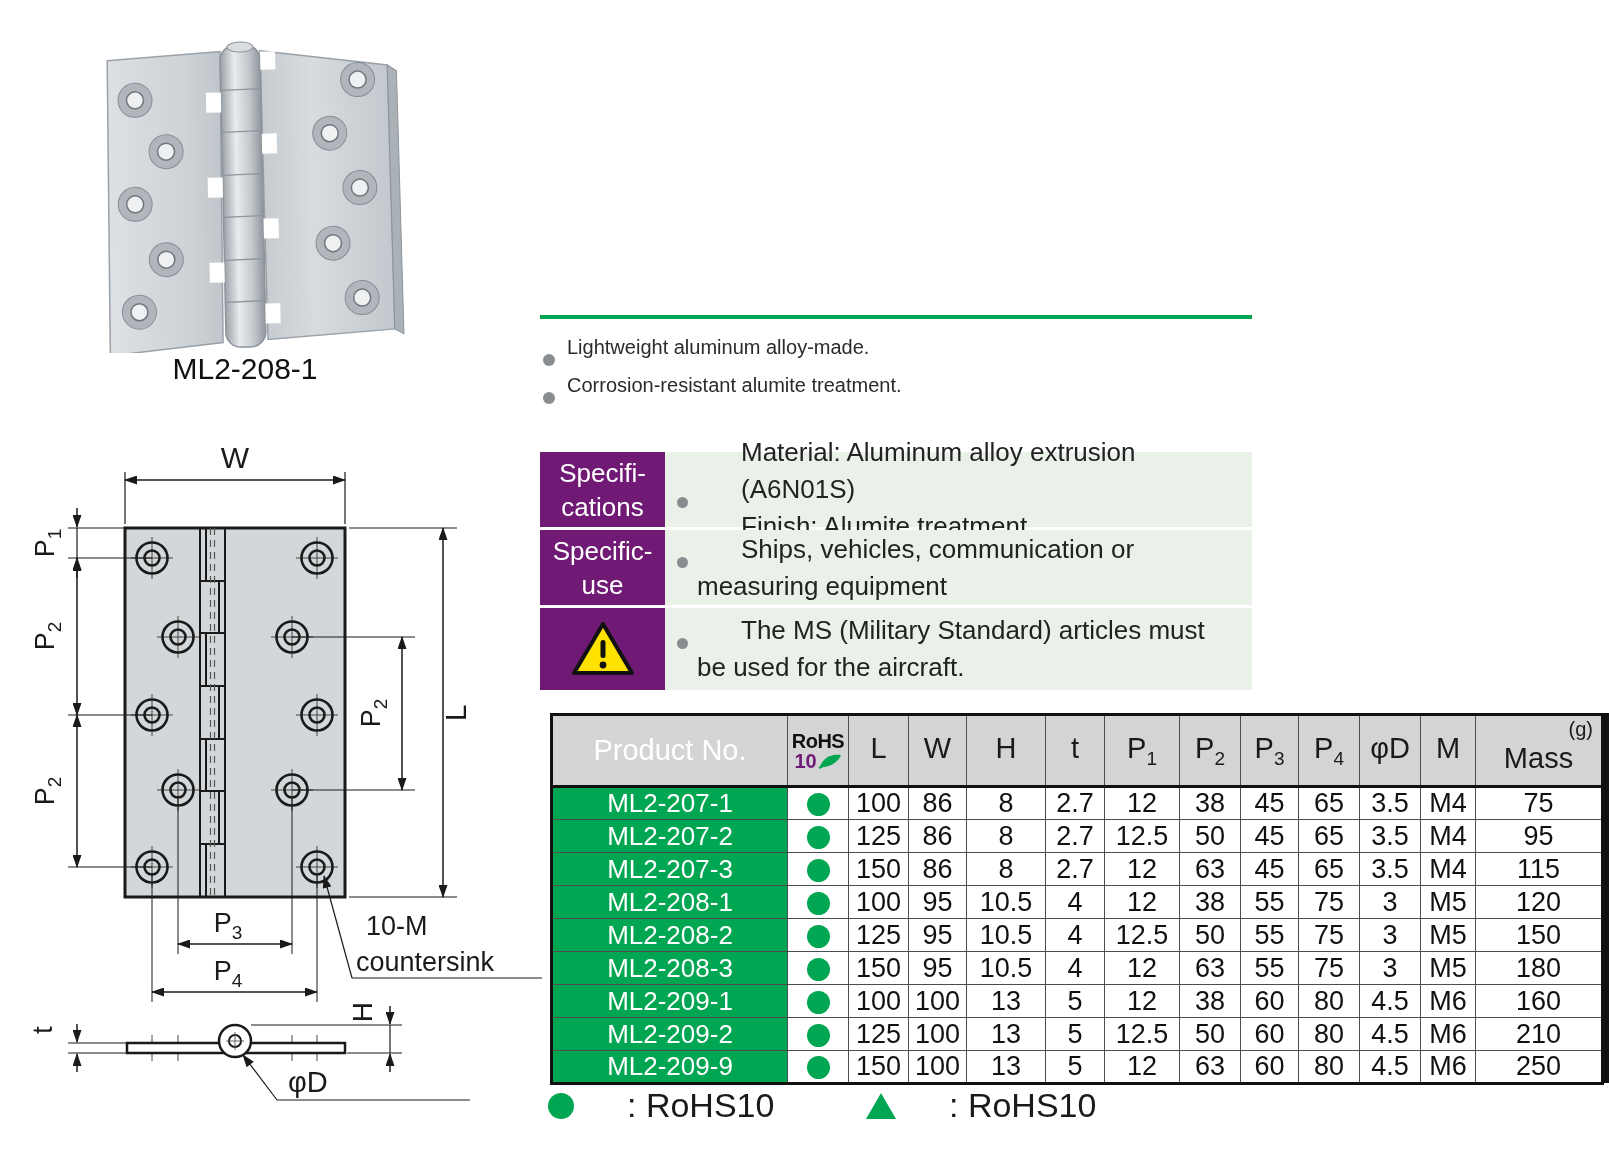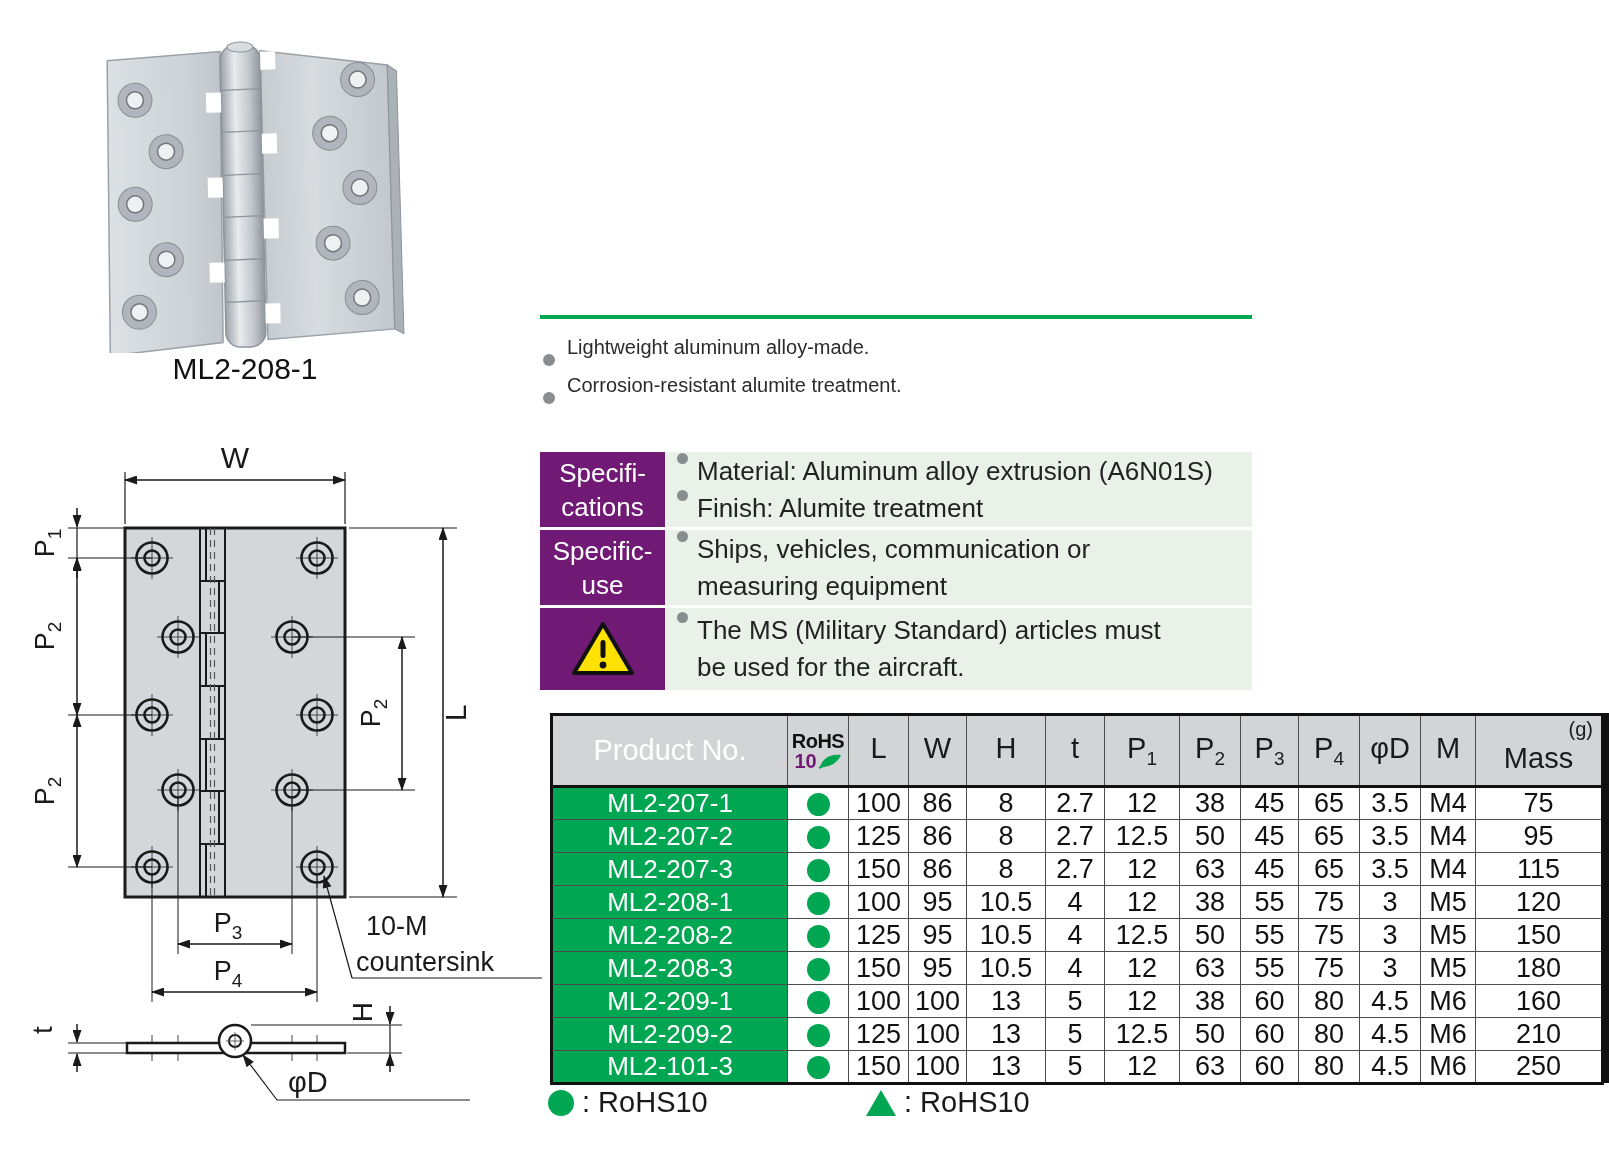--- a/index.html
+++ b/index.html
@@ -15,21 +15,21 @@
   #features li{font-size:20px;line-height:38px;color:#2b2b2b;display:flex;align-items:flex-end;}
   .fdot{width:12px;height:12px;border-radius:50%;background:#8a8d8f;margin-right:12px;flex:0 0 12px;}
   
   #spec-box{position:absolute;left:540px;top:452px;width:712px;}
   .spec-row{display:flex;margin-bottom:3px;}
   .spec-label{width:125px;flex:0 0 125px;background:#701a75;color:#fff;font-size:26px;
               line-height:34px;display:flex;flex-direction:column;justify-content:center;
               align-items:center;text-align:center;}
   .spec-content{flex:1;background:#e9f1e9;font-size:26px;line-height:37px;color:#222;
                 display:flex;flex-direction:column;justify-content:center;padding-left:10px;}
-  .spec-line{display:flex;align-items:flex-start;}
+  .spec-line{display:flex;align-items:flex-end;gap:44px;}
   .bdot{width:11px;height:11px;border-radius:50%;background:#8a8d8f;margin:0 9px 0 2px;flex:0 0 11px;}
   .cont{padding-left:22px;}
   
   #spec-table{position:absolute;left:550px;top:713px;border-collapse:collapse;table-layout:fixed;
               width:1051px;border:3px solid #111;}
   #spec-table th,#spec-table td{padding:0;text-align:center;vertical-align:middle;
               border:1px solid #4d4d4d;overflow:hidden;}
   #spec-table thead tr{height:72px;}
   #spec-table tbody tr{height:33px;}
   #spec-table thead th{background:#d2d4d5;font-size:29px;font-weight:normal;border-bottom:3px solid #111;}
@@ -46,21 +46,21 @@
   td.product-cell{background:#00a651;color:#fff;font-size:26px;border-right:3px solid #111;
                   border-bottom:3px solid #fff;}
   td.rohs-cell .dot{display:inline-block;width:23px;height:23px;border-radius:50%;background:#00a651;vertical-align:middle;}
   td.mass-cell{text-align:right;padding-right:30px;}
   tr.group-end td{border-bottom:3px solid #111;}
   tr.group-end td.product-cell{border-bottom:3px solid #111;}
   
   #page-cut-line{position:absolute;left:1604px;top:713px;width:5px;height:370px;background:#111;}
   
   #legend{position:absolute;left:540px;top:1086px;width:720px;height:40px;}
-  .legend-item{position:absolute;top:0;display:flex;align-items:center;font-size:29px;color:#1a1a1a;}
+  .legend-item{position:absolute;top:0;display:flex;align-items:center;font-size:34px;color:#1a1a1a;gap:45px;}
   .legend-circle{width:26px;height:26px;border-radius:50%;background:#00a651;margin-right:8px;}
   .legend-triangle{width:0;height:0;border-left:15px solid transparent;border-right:15px solid transparent;
                    border-bottom:26px solid #00a651;margin-right:8px;}
   
   #drawing{position:absolute;left:30px;top:430px;}
   svg text{font-family:"Liberation Sans",sans-serif;fill:#1a1a1a;}
 </style>
 </head>
 <body>
 
@@ -534,21 +534,21 @@
           <td>5</td>
           <td>12.5</td>
           <td>50</td>
           <td>60</td>
           <td>80</td>
           <td>4.5</td>
           <td>M6</td>
           <td class="mass-cell">210</td>
         </tr>
         <tr class="group-end">
-          <td class="product-cell">ML2-101-3</td>
+          <td class="product-cell">ML2-209-9</td>
           <td class="rohs-cell"><span class="dot"></span></td>
           <td>150</td>
           <td>100</td>
           <td>13</td>
           <td>5</td>
           <td>12</td>
           <td>63</td>
           <td>60</td>
           <td>80</td>
           <td>4.5</td>

